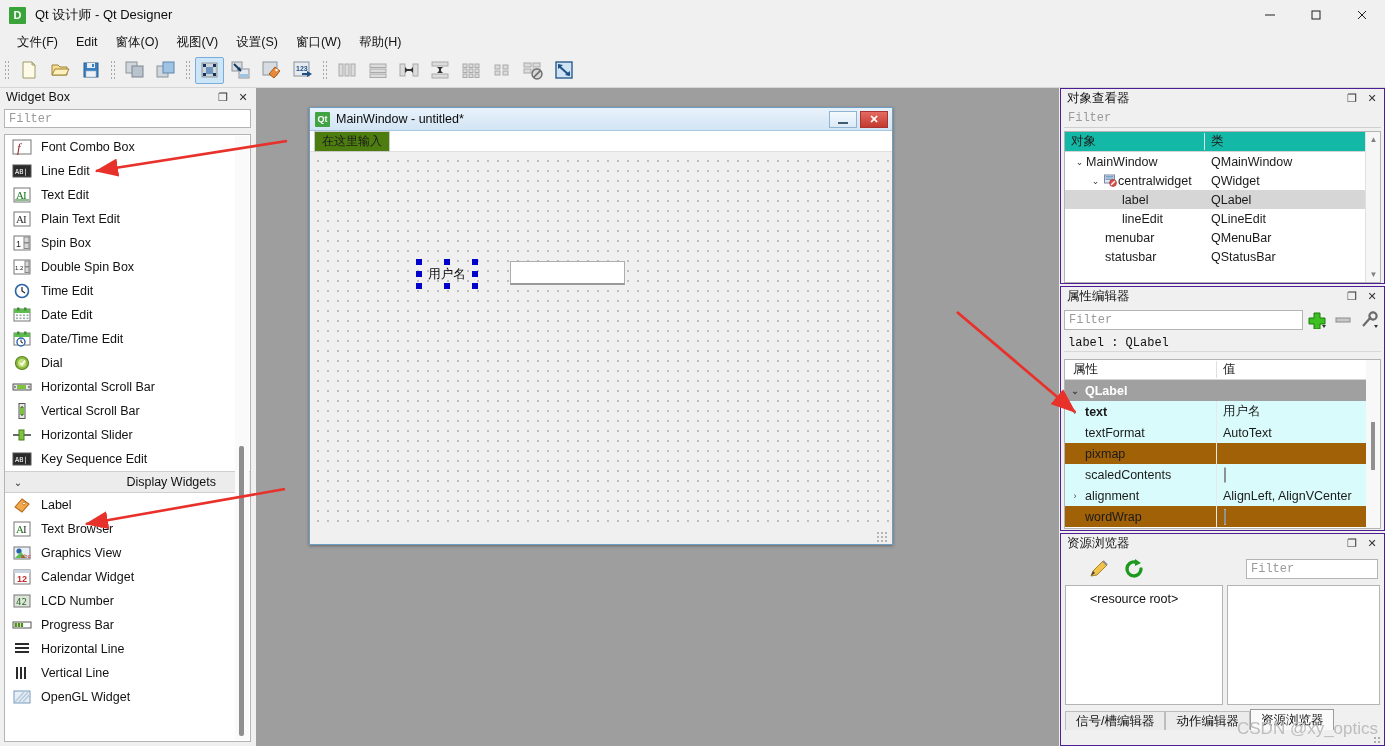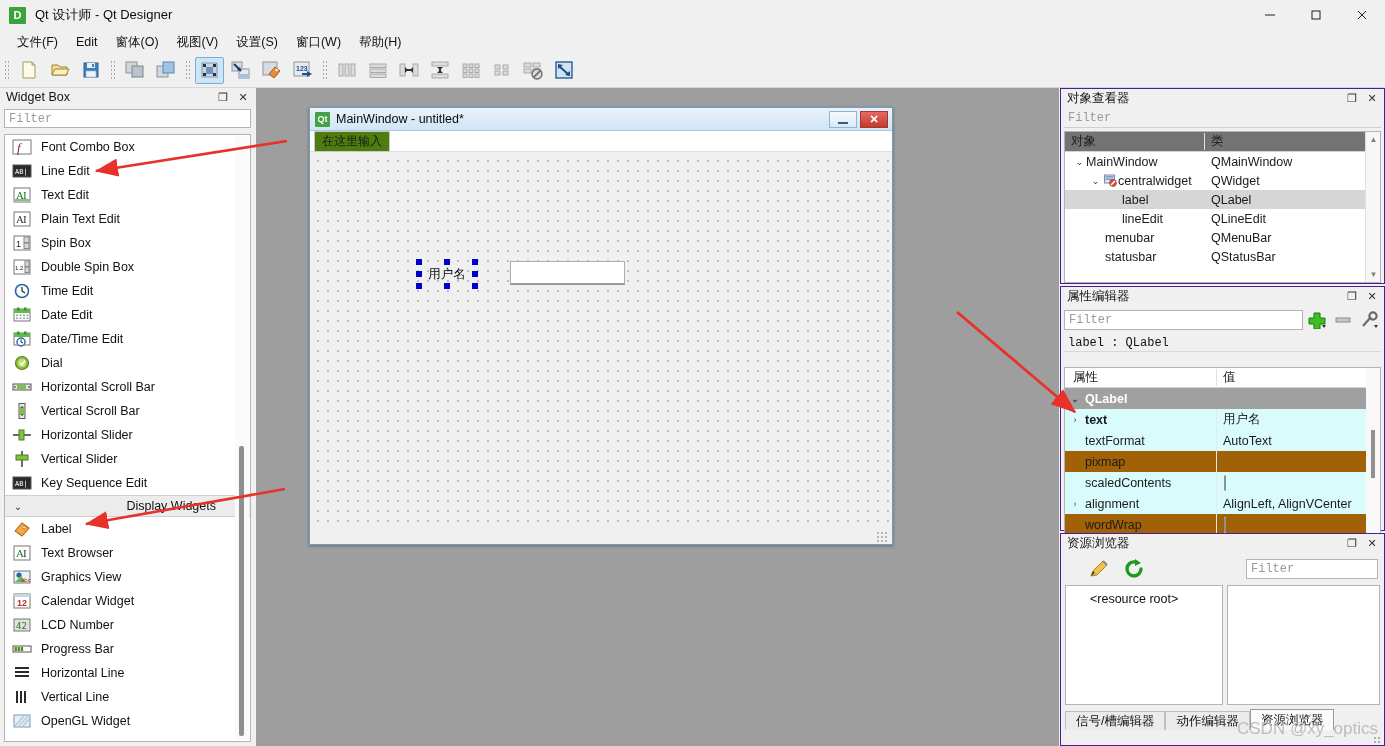--- a/index.html
+++ b/index.html
@@ -233,21 +233,21 @@
     display: flex; align-items: center; padding: 0 4px;
     font-family: "Liberation Mono", monospace; font-size: 12px; color: #9a9a9a;
     border-bottom: 1px solid #cfcfcf;
   }
   .tree-box {
     margin: 3px; background: #fff; border: 1px solid #b4b4b4;
     height: 152px; position: relative; overflow: hidden;
   }
   .tree-head {
     display: flex; height: 20px; align-items: center;
-    border-bottom: 1px solid #d4d4d4; background: #737373;
+    border-bottom: 1px solid #d4d4d4; background: #14b8a6;
     font-size: 12.5px;
   }
   .tree-head .c1 { width: 140px; padding-left: 6px; border-right: 1px solid #e0e0e0; }
   .tree-head .c2 { flex: 1; padding-left: 6px; }
   .tree-row {
     display: flex; height: 19px; align-items: center; font-size: 12.5px;
   }
   .tree-row.sel { background: #d6d6d6; }
   .tree-row .c1 { width: 140px; display: flex; align-items: center; }
   .tree-row .c2 { flex: 1; padding-left: 6px; }
@@ -272,21 +272,21 @@
     display: flex; align-items: center; padding: 0 4px;
     font-family: "Liberation Mono", monospace; font-size: 12px; color: #9a9a9a;
   }
   .pe-btn { width: 22px; height: 20px; display: flex; align-items: center; justify-content: center; }
   .pe-objline {
     margin: 0 3px 2px 3px; height: 18px; display: flex; align-items: center;
     padding-left: 4px; font-family: "Liberation Mono", monospace;
     font-size: 12px; color: #111; border-bottom: 1px solid #d8d8d8;
   }
   .pe-table {
-    margin: 15px 3px 3px 3px; background: #fff; border: 1px solid #b4b4b4;
+    margin: 7px 3px 3px 3px; background: #fff; border: 1px solid #b4b4b4;
     height: 170px; position: relative; overflow: hidden;
   }
   .pe-head {
     display: flex; height: 20px; align-items: center;
     border-bottom: 1px solid #d4d4d4; font-size: 12.5px; background: #fff;
   }
   .pe-head .c1 { width: 152px; padding-left: 8px; border-right: 1px solid #e0e0e0; }
   .pe-head .c2 { flex: 1; padding-left: 6px; }
   .pe-row { display: flex; height: 21px; align-items: center; font-size: 12.5px; }
   .pe-row .c1 {
@@ -683,29 +683,20 @@
         <span>Vertical Scroll Bar</span>
       </div>
       <div class="wb-row">
         <span class="ico">
           <svg width="20" height="16" viewBox="0 0 20 16">
               <line x1="1" y1="8" x2="19" y2="8" stroke="#444" stroke-width="1.6"></line>
               <rect x="7" y="3" width="5" height="10" fill="#7ec242" stroke="#4c7d1c"></rect>
             </svg>
         </span>
         <span>Horizontal Slider</span>
-      </div>
-      <div class="wb-row">
-        <span class="ico">
-          <svg width="20" height="16" viewBox="0 0 20 16">
-              <line x1="10" y1="0" x2="10" y2="16" stroke="#444" stroke-width="1.6"></line>
-              <rect x="4" y="4" width="12" height="5" fill="#7ec242" stroke="#4c7d1c"></rect>
-            </svg>
-        </span>
-        <span>Vertical Slider</span>
       </div>
       <div class="wb-row">
         <span class="ico">
           <svg width="20" height="16" viewBox="0 0 20 16">
               <rect x="1" y="2" width="18" height="12" fill="#2b2b2b" stroke="#555"></rect>
               <text x="3" y="11" font-size="7" fill="#fff" font-family="monospace">AB|</text>
             </svg>
         </span>
         <span>Key Sequence Edit</span>
       </div>

